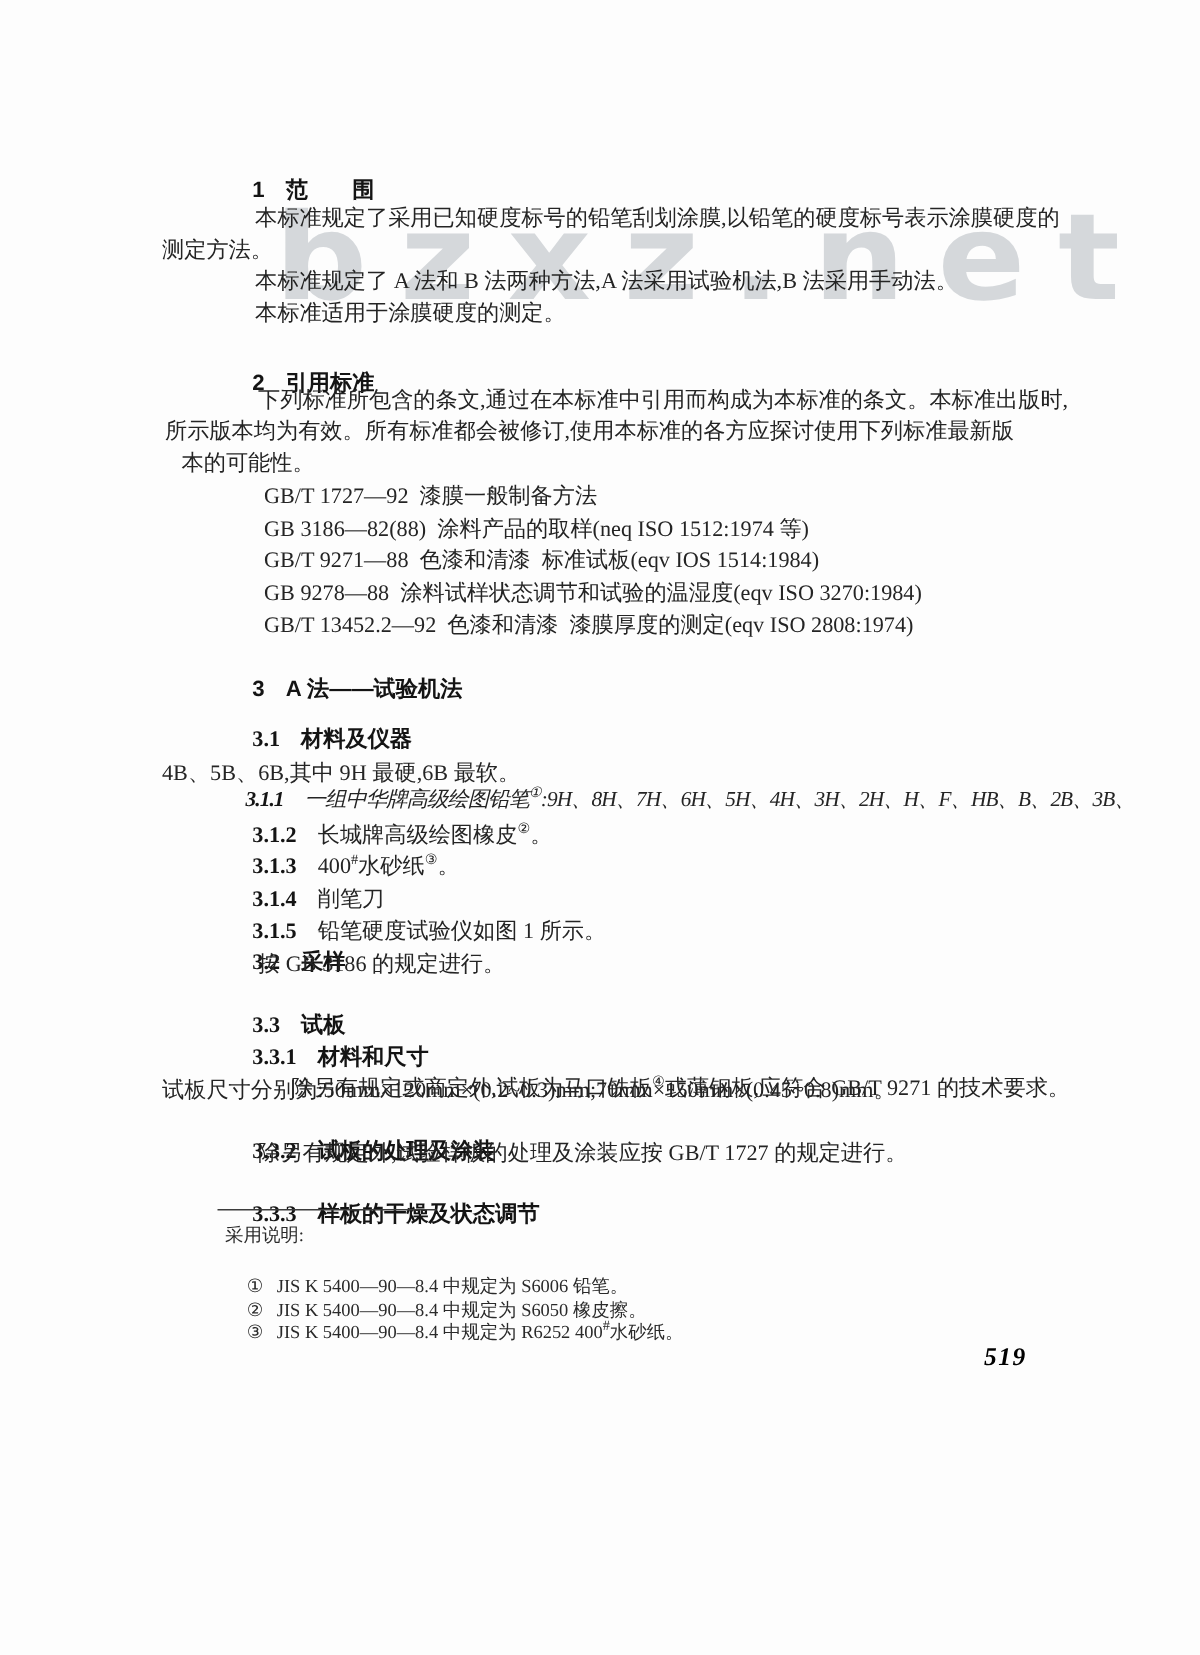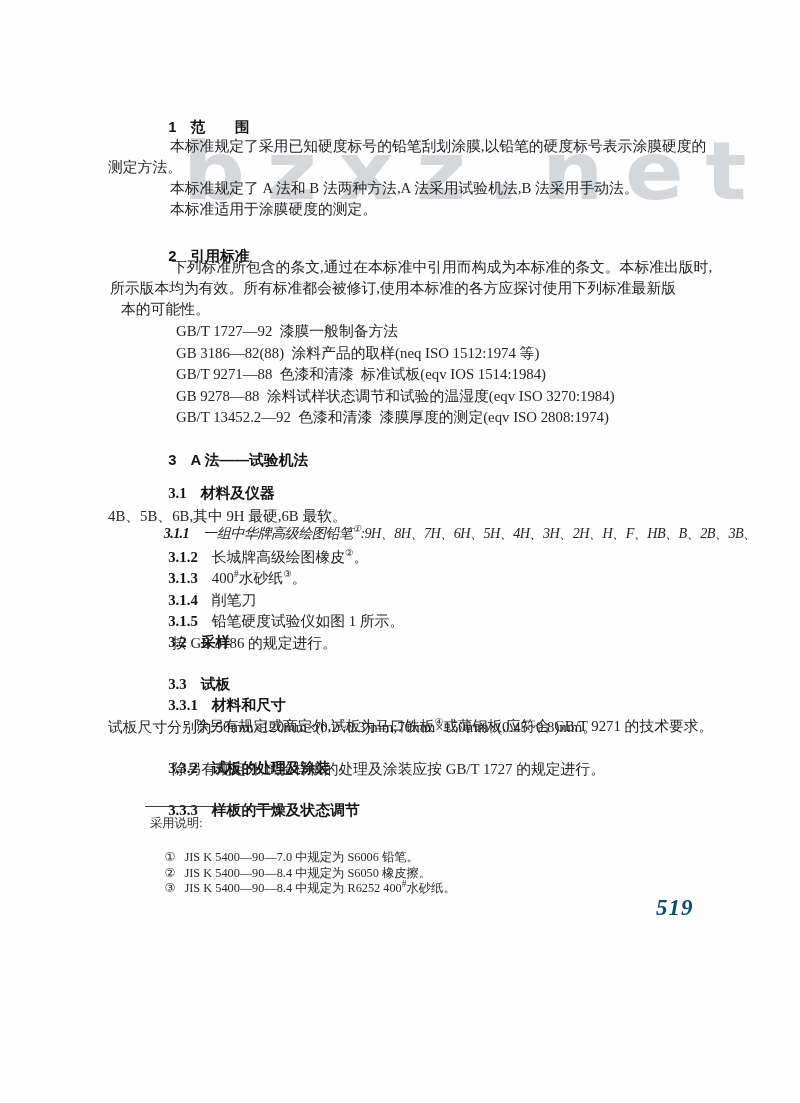--- a/index.html
+++ b/index.html
@@ -57,23 +57,23 @@
     line-height:15px;
     color:#2a2a2a;
   }
   .fn-marker { margin-right:9px; }
   .page-number {
     position:absolute;
     left:656px; top:895px;
     z-index:1;
     font-style:italic;
     font-weight:bold;
-    font-size:23px;
+    font-size:17px;
     letter-spacing:1px;
-    color:#0c4a6e;
+    color:#000000;
   }
 </style>
 </head>
 <body>
 
 <div class="page">
 
   <div class="watermark">bzxz.net</div>
 
   <div class="content">
@@ -149,21 +149,21 @@
     </div>
     <div class="line" style="left:172px; top:759px;">除另有规定外,试验样板的处理及涂装应按 GB/T 1727 的规定进行。</div>
 
     <div class="line" style="left:146px; top:780px;">
       <span class="num">3.3.3</span><span class="heading ht">样板的干燥及状态调节</span>
     </div>
 
     <div class="fn-sep"></div>
     <div class="fn-line" style="left:150px; top:816px;">采用说明:</div>
     <div class="fn-line" style="left:146px; top:835px;">
-      <span class="fn-marker">①</span><span>JIS K 5400—90—7.0 中规定为 S6006 铅笔。</span>
+      <span class="fn-marker">①</span><span>JIS K 5400—90—8.4 中规定为 S6006 铅笔。</span>
     </div>
     <div class="fn-line" style="left:146px; top:851px;">
       <span class="fn-marker">②</span><span>JIS K 5400—90—8.4 中规定为 S6050 橡皮擦。</span>
     </div>
     <div class="fn-line" style="left:146px; top:866px;">
       <span class="fn-marker">③</span><span>JIS K 5400—90—8.4 中规定为 R6252 400</span><sup>#</sup><span>水砂纸。</span>
     </div>
 
   </div>
 

